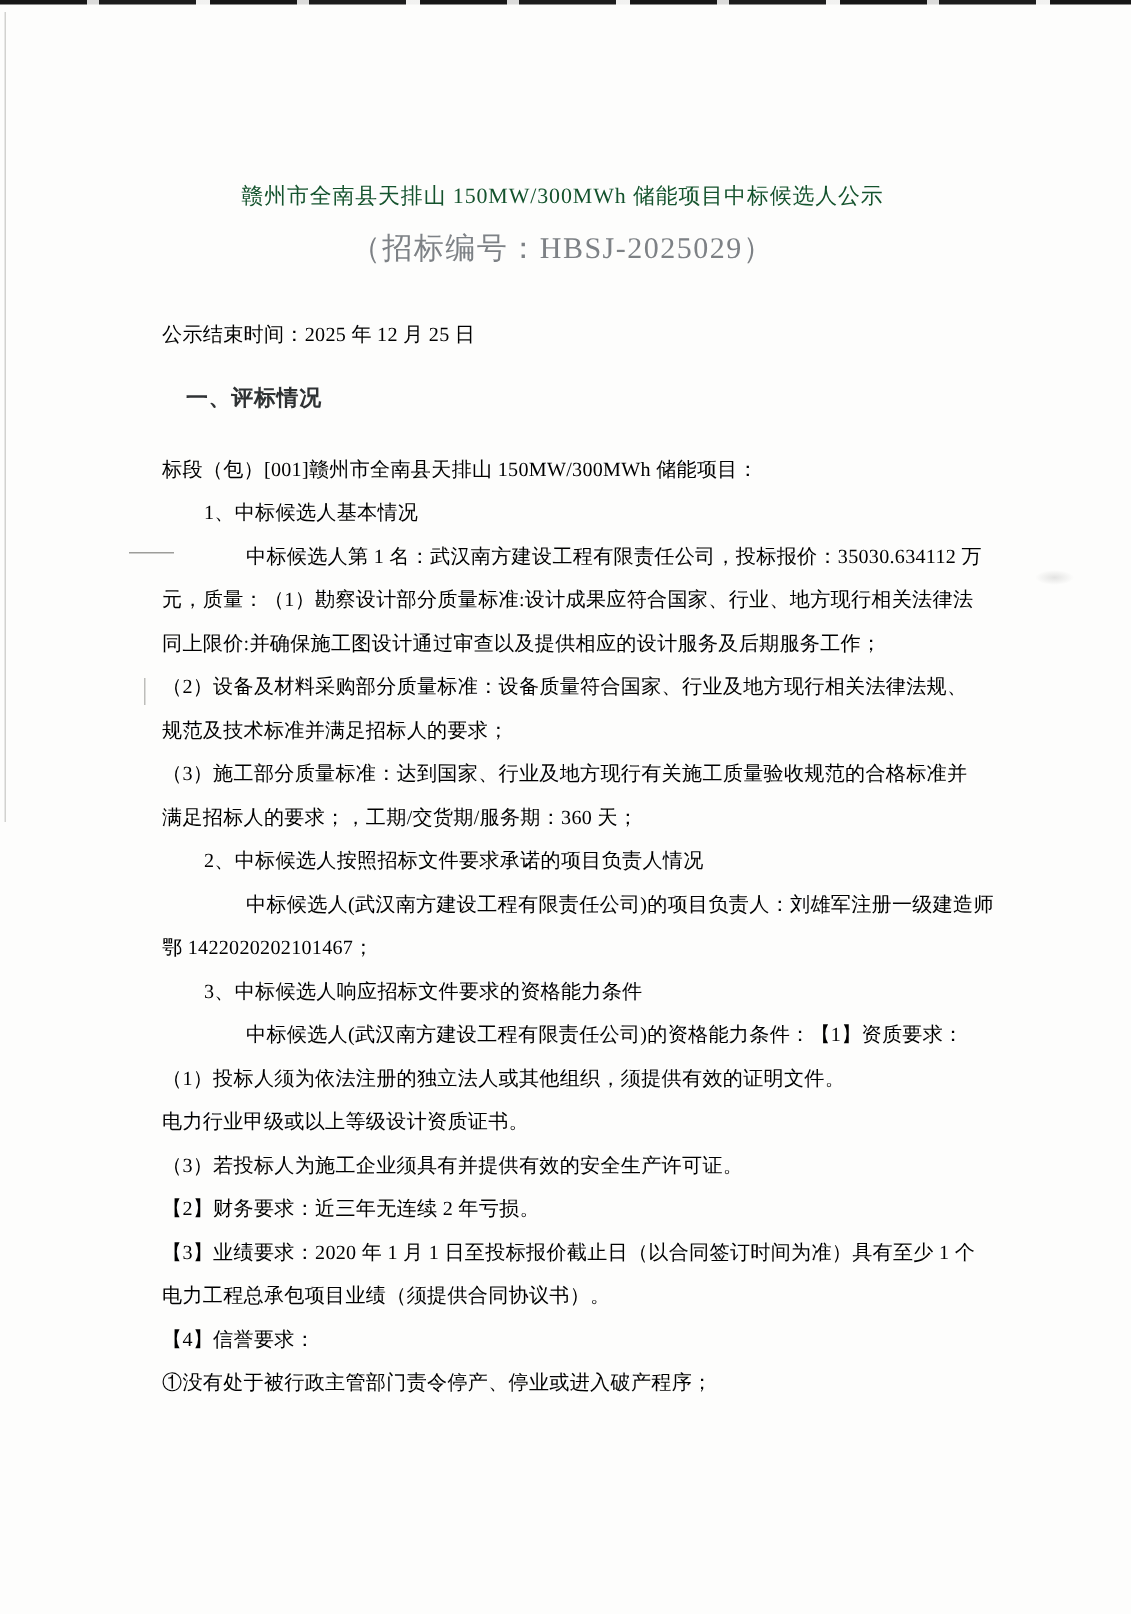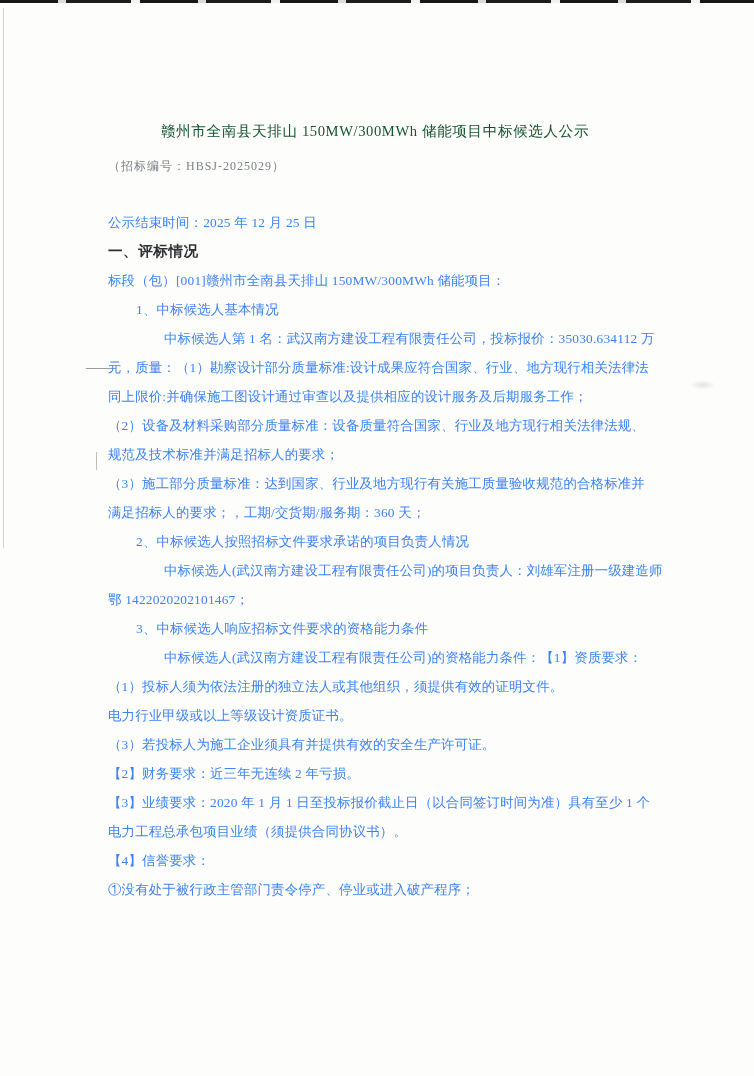--- a/index.html
+++ b/index.html
@@ -52,36 +52,37 @@
   .title {
     margin: 0;
     padding-top: 114px;
     font-size: 14.6px; font-weight: 400;
     color: #14532d;
     text-align: center;
     line-height: 35px;
     letter-spacing: 0.6px;
   }
   .subtitle {
-    font-size: 12px;
+    font-size: 20px;
     color: #7d8185;
+    text-align: center;
     line-height: 35px;
     letter-spacing: 1px;
   }
   .meta { margin-top: 24px; }
   .meta, .line {
     font-size: 13.4px;
     line-height: 29px;
     letter-spacing: 0.2px;
-    color: #3b82f6;
+    color: #000000;
     white-space: nowrap;
   }
   .heading {
-    margin: 0;
-    font-family: Liberation Sans, sans-serif;
+    margin: 16px;
+    font-family: Liberation Mono, monospace;
     font-weight: 700;
     font-size: 14.6px;
     line-height: 29px;
     color: #2f3234;
     letter-spacing: 0.5px;
     white-space: nowrap;
   }
   .ind1 { padding-left: 28px; }
   .ind2 { padding-left: 56px; }
 </style>

